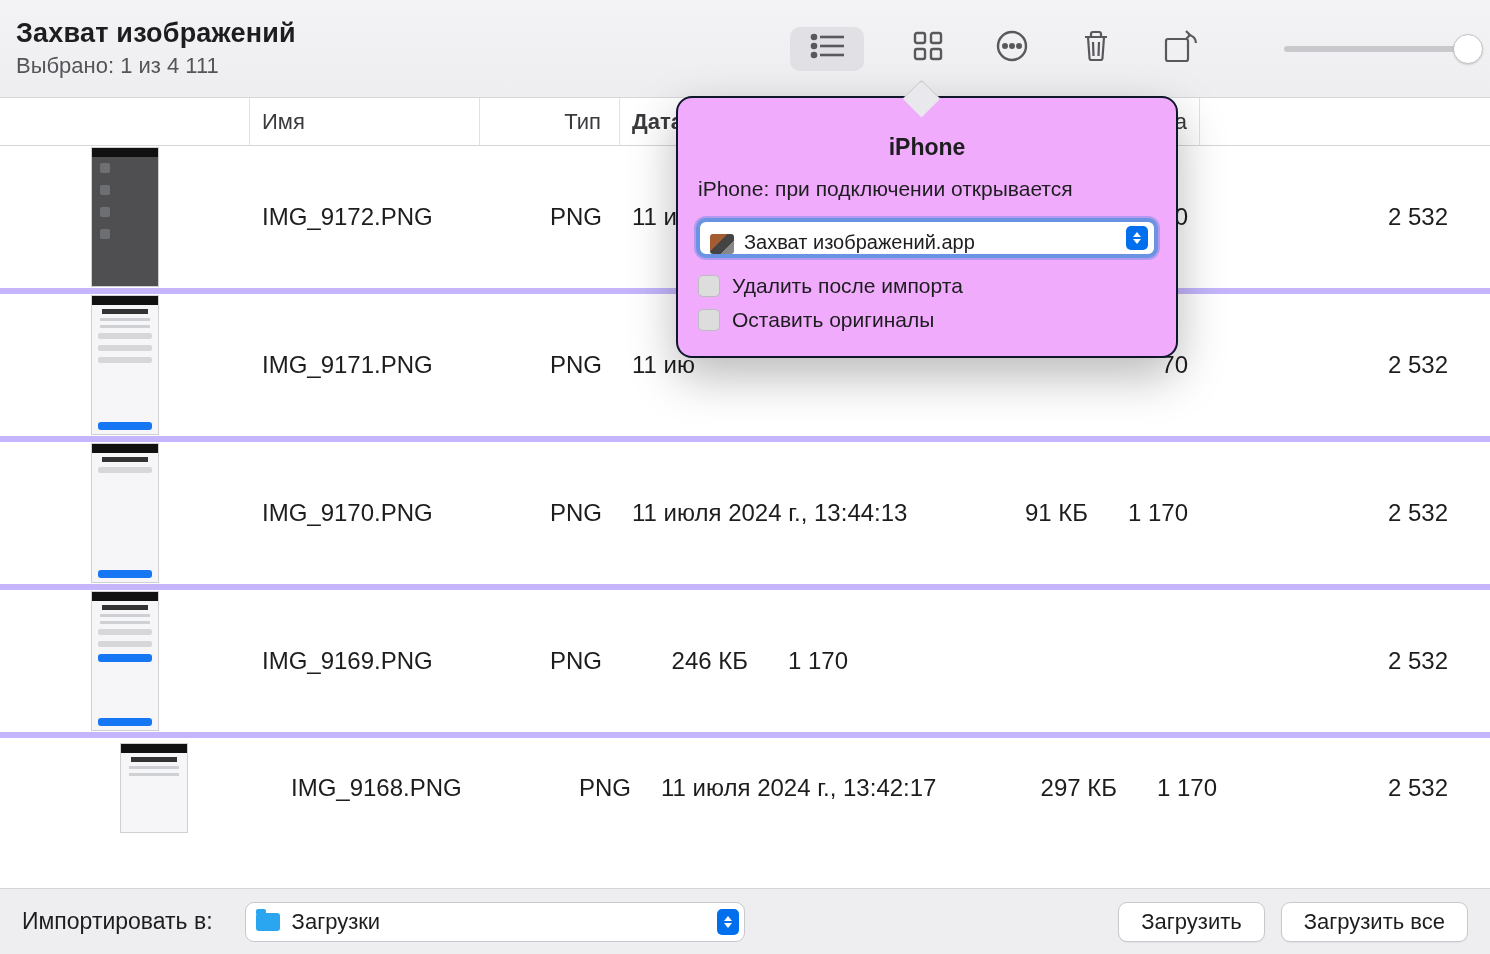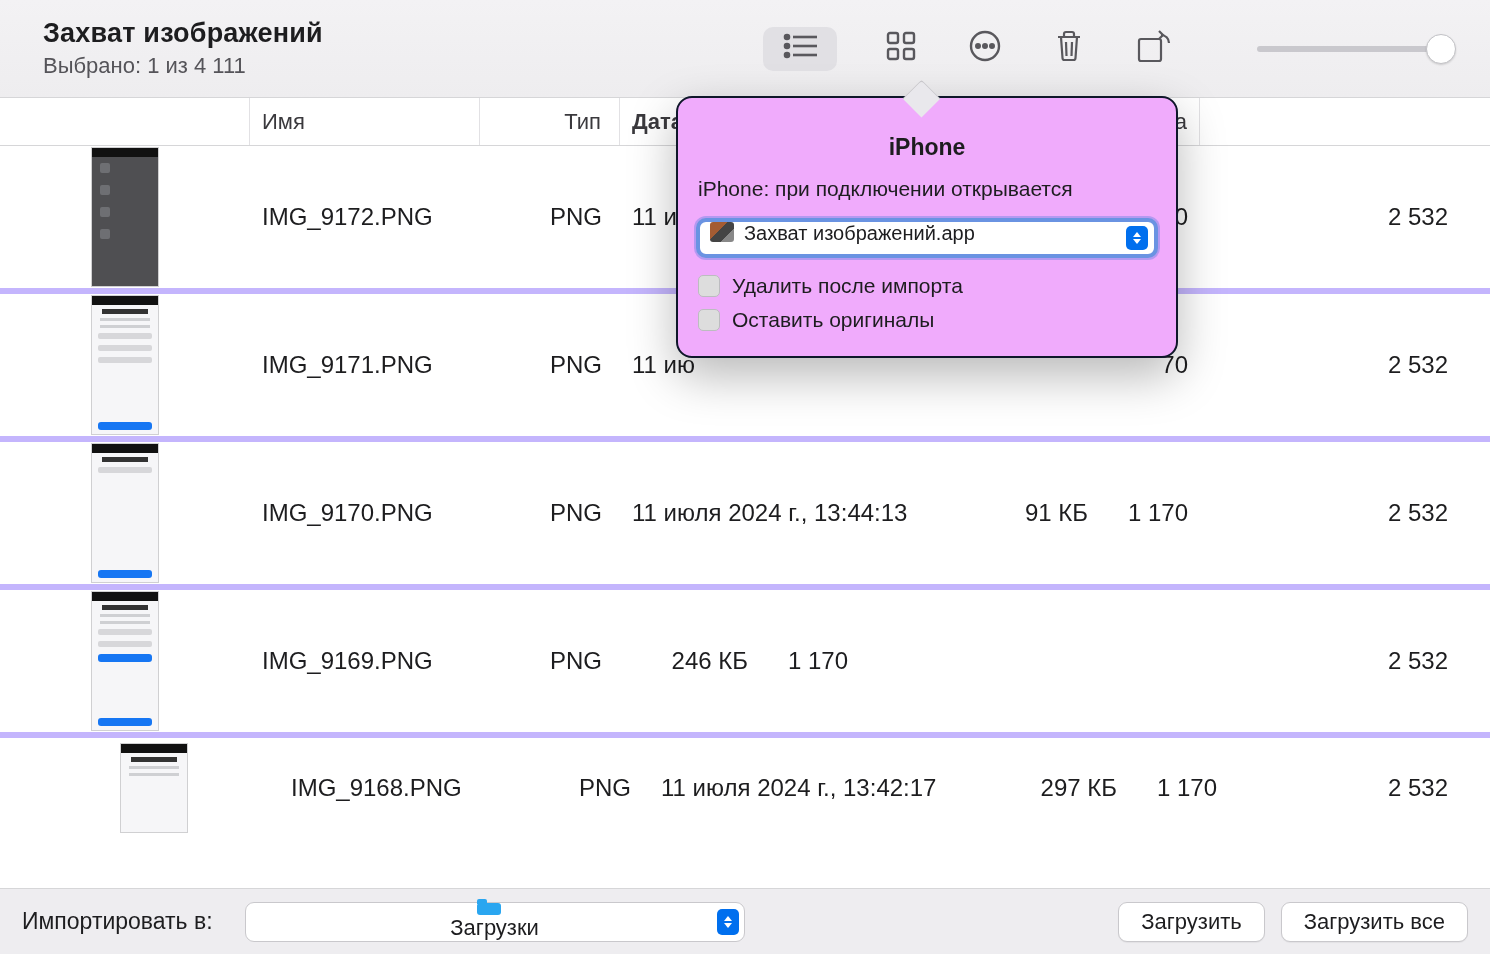--- a/index.html
+++ b/index.html
@@ -14,21 +14,21 @@
   position: relative;
 }
 
 
 .toolbar {
   height: 98px;
   background: linear-gradient(#f3f2f4,#eeedef);
   border-bottom: 1px solid #d6d6d8;
   display: flex;
   align-items: center;
-  padding: 0 43px;
+  padding: 0 16px;
   gap: 32px;
 }
 .toolbar-titles { flex: 0 0 auto; }
 .toolbar-title { font-size: 27px; font-weight: 700; letter-spacing: .2px; }
 .toolbar-subtitle { font-size: 22px; color: #555459; margin-top: 4px; }
 .toolbar-spacer { flex: 1 1 auto; }
 .toolbar-buttons { display: flex; align-items: center; gap: 44px; }
 .tbtn {
   width: 40px; height: 40px;
   display: flex; align-items: center; justify-content: center;
@@ -130,21 +130,21 @@
 }
 .pop-title { text-align: center; font-size: 23px; font-weight: 600; margin-bottom: 16px; }
 .pop-label { font-size: 21px; margin-bottom: 10px; padding-left: 2px;}
 .pop-select {
   position: relative;
   height: 40px;
   background: #fff;
   border-radius: 10px;
   border: 4px solid #6a93e2;
   box-shadow: 0 0 0 2px rgba(70,120,220,.35);
-  display: flex; align-items: flex-start;
+  display: flex; align-items: flex-end;
   padding: 0 10px;
   margin-bottom: 16px;
   margin-top: 17px;
 }
 .pop-select .appicon {
   width: 24px; height: 20px; background: #333;
   border-radius: 3px; margin-right: 10px;
   background: linear-gradient(135deg,#a45c33 0 40%, #444 40% 70%, #888 70%);
 }
 .pop-select .seltext { font-size: 20px; }
@@ -172,21 +172,21 @@
   border-top: 1px solid #d6d6d8;
   display: flex; align-items: center;
   padding: 0 22px;
   gap: 16px;
   margin-top: 8px;
 }
 .footer-label { font-size: 23px; margin-right: 16px; }
 .footer-select {
   height: 40px; width: 500px;
   background: #fff; border: 1px solid #c9c8cc; border-radius: 9px;
-  display: flex; align-items: center; padding: 0 10px; position: relative; flex-direction: column;
+  display: flex; align-items: center; padding: 0 10px; position: relative;
 }
 .footer-select .foldericon {
   width: 24px; height: 18px; border-radius: 3px;
   background: #2aa6f0; margin-right: 12px; position: relative;
 }
 .footer-select .foldericon::before {
   content:""; position:absolute; top:-4px; left:0; width:10px; height:5px; background:#2aa6f0; border-radius:2px 2px 0 0;
 }
 .footer-select .seltext { font-size: 22px; }
 .footer-select .chev2 {

